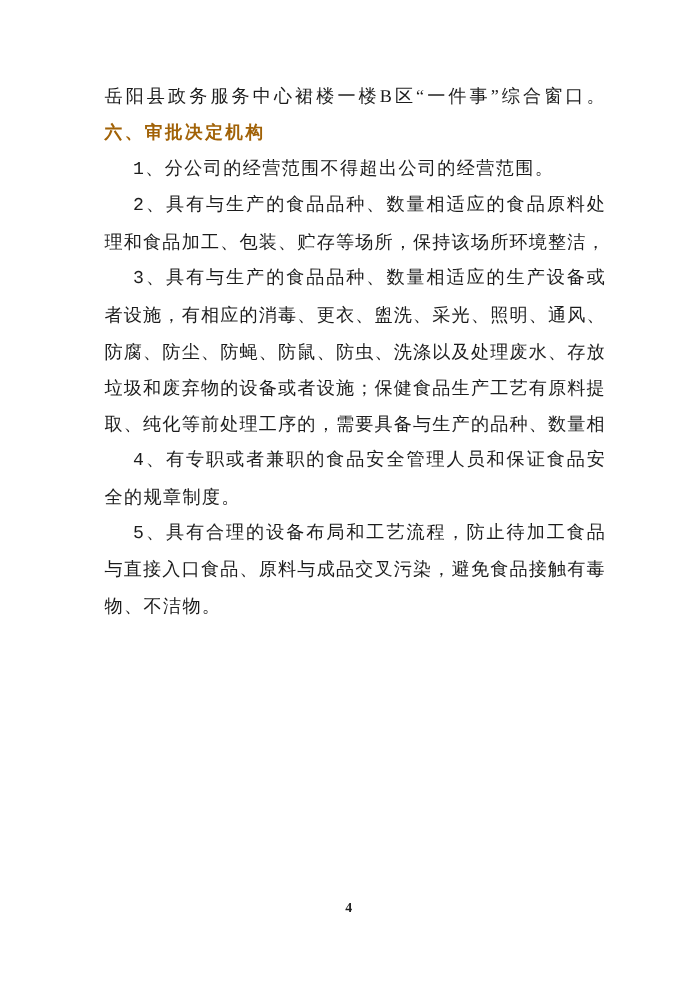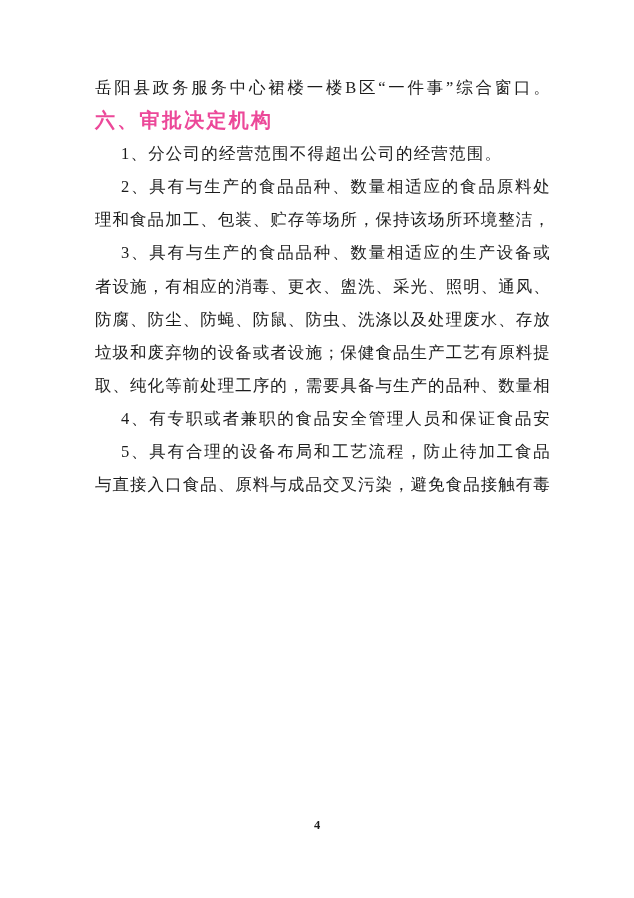--- a/index.html
+++ b/index.html
@@ -34,27 +34,28 @@
     justify-content: space-between;
     align-items: baseline;
     letter-spacing: 0;
   }
   .line.just span {
     display: block;
     flex: 0 0 auto;
   }
   .line.indent {
     padding-left: 26px;
+    font-family: Liberation Mono, monospace;
   }
   .line.heading {
     font-family: "Liberation Sans", "DejaVu Sans", sans-serif;
     font-weight: 700;
-    font-size: 20px;
+    font-size: 16px;
     letter-spacing: 2.3px;
-    color: #ec4899;
+    color: #a16207;
   }
   .page-number {
     position: absolute;
     left: 0;
     top: 818px;
     width: 100%;
     text-align: center;
     font-family: "Liberation Serif", "DejaVu Serif", serif;
     font-weight: 700;
     font-size: 12.5px;
@@ -306,20 +307,21 @@
         <span>理</span>
         <span>人</span>
         <span>员</span>
         <span>和</span>
         <span>保</span>
         <span>证</span>
         <span>食</span>
         <span>品</span>
         <span>安</span>
       </div>
+      <div class="line">全的规章制度。</div>
       <div class="line just indent">
         <span>5</span>
         <span>、</span>
         <span>具</span>
         <span>有</span>
         <span>合</span>
         <span>理</span>
         <span>的</span>
         <span>设</span>
         <span>备</span>
@@ -360,15 +362,16 @@
         <span>，</span>
         <span>避</span>
         <span>免</span>
         <span>食</span>
         <span>品</span>
         <span>接</span>
         <span>触</span>
         <span>有</span>
         <span>毒</span>
       </div>
+      <div class="line">物、不洁物。</div>
     </div>
   <div class="page-number">4</div>
 </div>
 
 </body></html>

